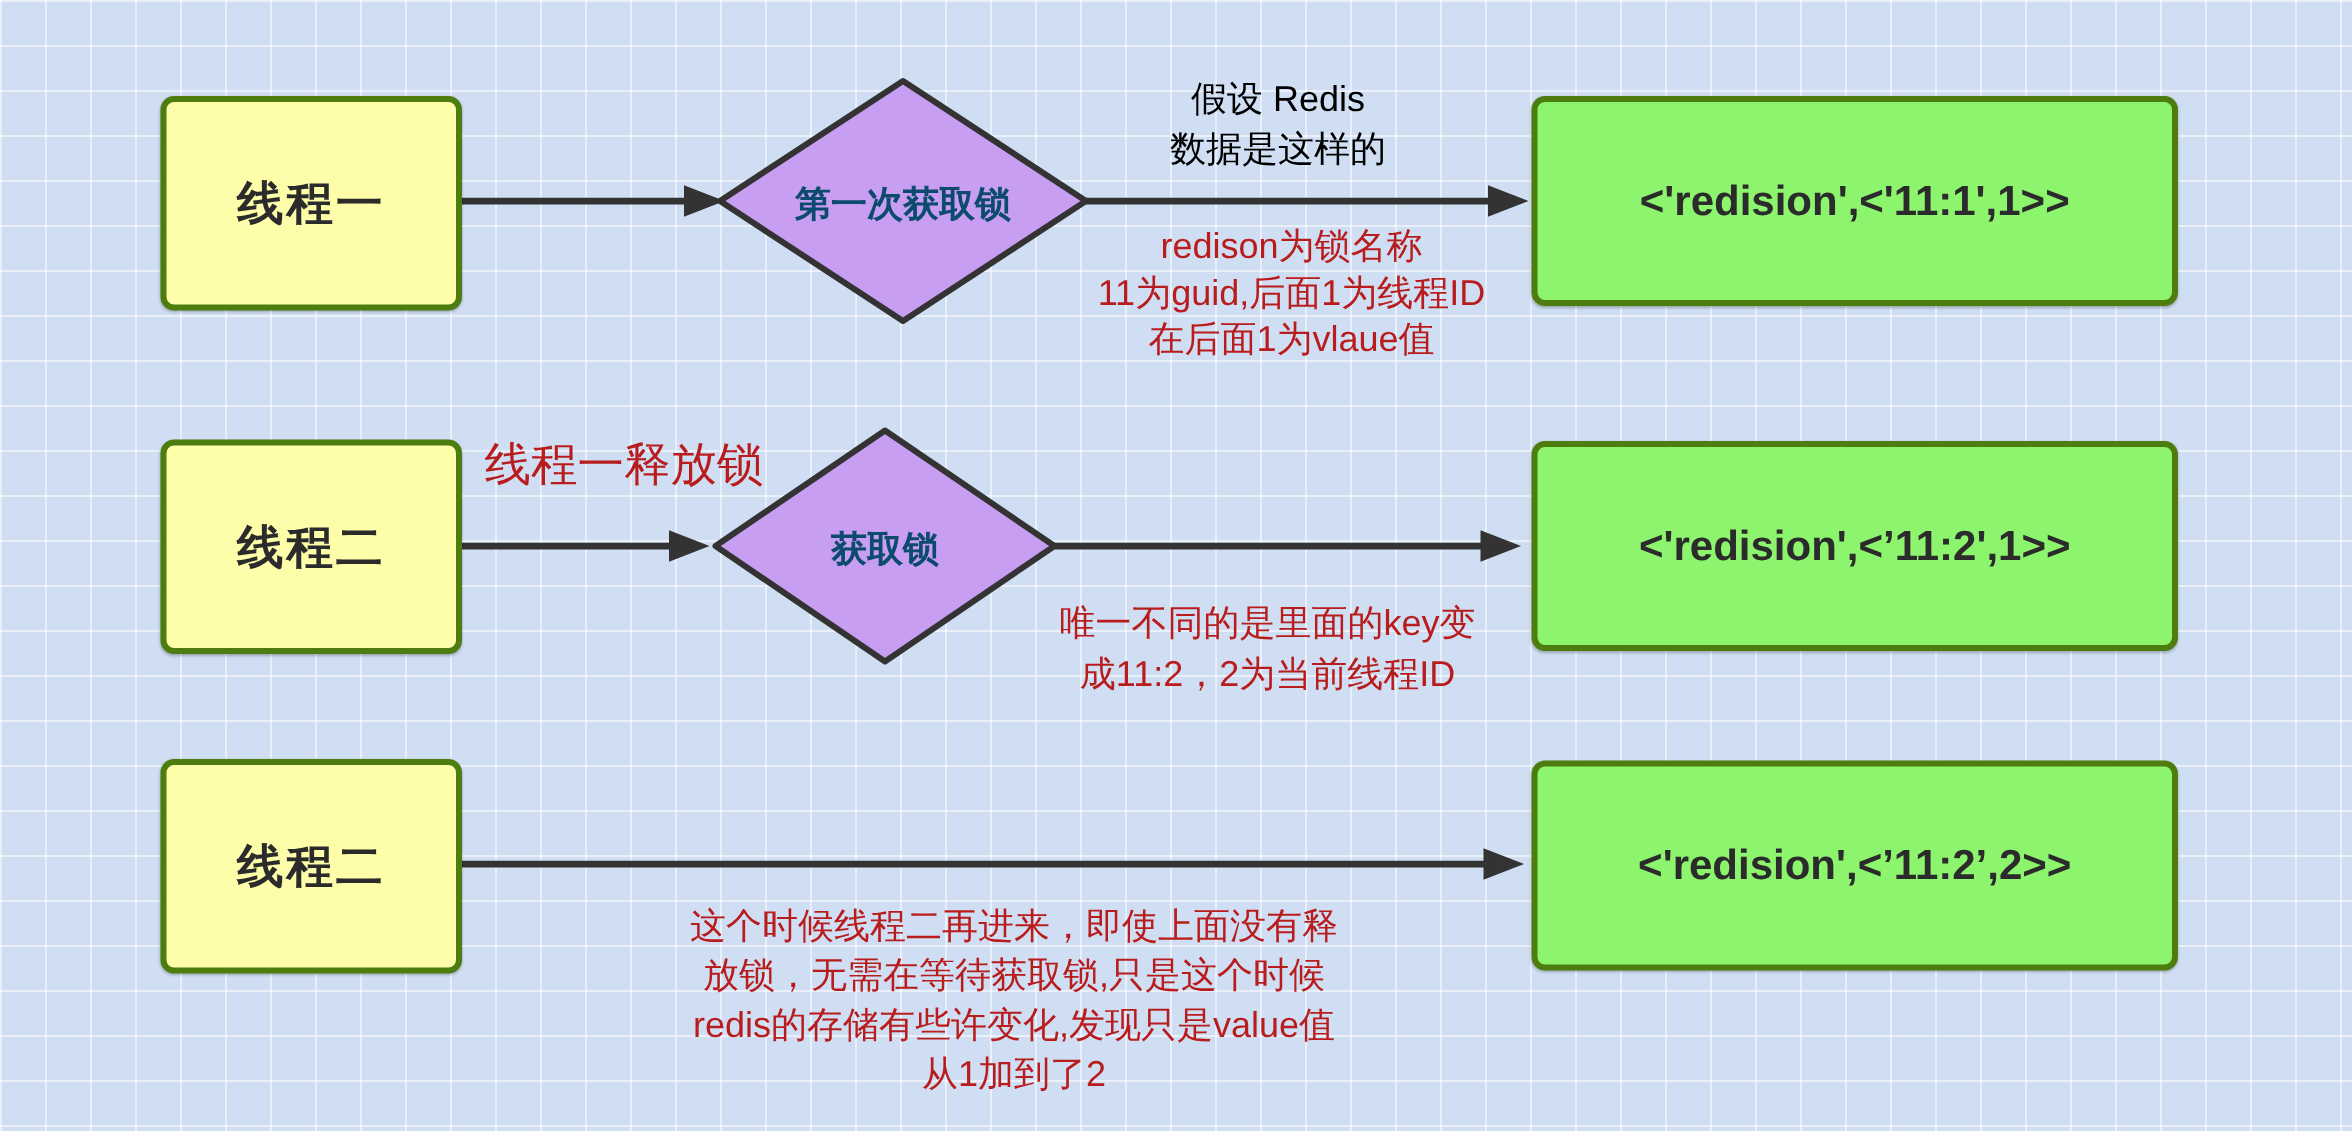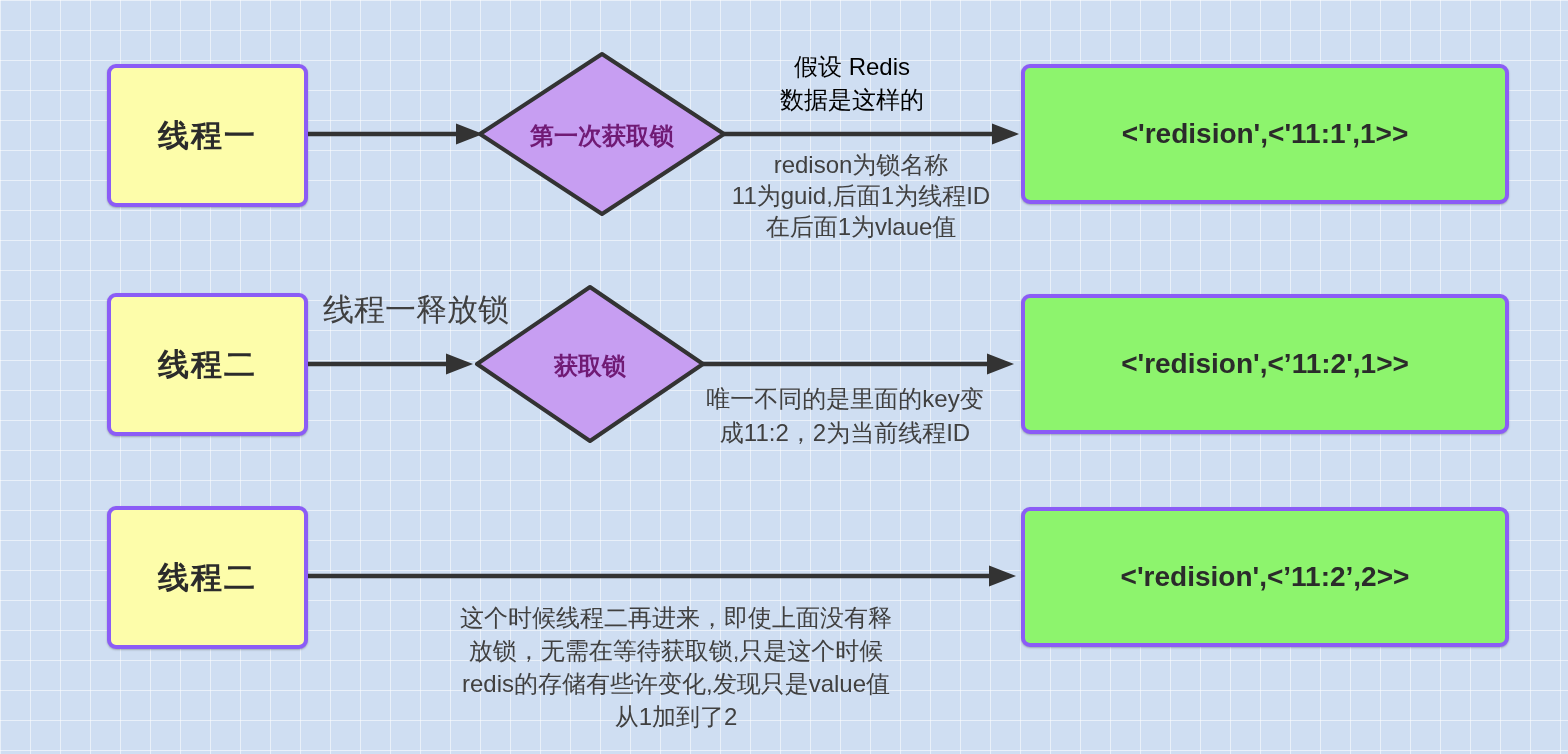--- a/index.html
+++ b/index.html
@@ -8,34 +8,34 @@
     font-family:"Liberation Sans","DejaVu Sans",sans-serif;
     background-color:#cfdef2;
     background-image:
       linear-gradient(rgba(255,255,255,.55) 1.5px, transparent 1.5px),
       linear-gradient(90deg, rgba(255,255,255,.55) 1.5px, transparent 1.5px);
     background-size:30px 30px;
   }
   .layer{position:absolute;left:0;top:0;width:1568px;height:754px;}
   .node{
     position:absolute;display:flex;align-items:center;justify-content:center;
-    border:4px solid #8b5cf6;border-radius:9px;color:#2b2b2b;
+    border:4px solid #4d7c0f;border-radius:9px;color:#2b2b2b;
     box-shadow:0 1px 2px rgba(0,0,0,.25);
     box-sizing:border-box;text-align:center;
   }
   .thread-box{background:#fdfdaa;left:107px;width:201px;height:143px;
     font-size:31px;font-weight:bold;letter-spacing:2px;}
-  .redis-box{background:#8df46d;left:1021px;width:488px;height:140px;
+  .redis-box{background:#8df46d;left:1021px;width:431px;height:140px;
     font-size:28px;font-weight:bold;}
   .diamond-label{
-    position:absolute;width:240px;text-align:center;color:#701a75;
+    position:absolute;width:240px;text-align:center;color:#0c4a6e;
     font-size:24px;font-weight:bold;
   }
   .annotation{
-    position:absolute;text-align:center;color:#404040;
+    position:absolute;text-align:center;color:#b91c1c;
     font-size:24px;line-height:32px;white-space:pre-line;
   }
   svg{display:block;}
 </style>
 </head>
 <body>
 
 <svg class="layer" viewBox="0 0 1568 754">
   <g stroke="#333" stroke-width="4.5" fill="none" stroke-linecap="butt">
     <line x1="308" y1="134" x2="458" y2="134"></line>
@@ -68,21 +68,21 @@
 在后面1为vlaue值</div>
 <div class="node redis-box" style="top:64px">
   <span>&lt;'redision',&lt;'11:1',1&gt;&gt;</span>
 </div>
 
 <div class="node thread-box" style="top:293px">
   <span>线程二</span>
 </div>
 <div class="annotation" style="left:316px;top:294px;width:200px;font-size:31px">线程一释放锁</div>
 <div class="diamond-label" style="left:470px;top:350px">获取锁</div>
-<div class="annotation" style="left:645px;top:382px;width:400px;line-height:34px">唯一不同的是里面的key变
+<div class="annotation" style="left:645px;top:399px;width:400px;line-height:34px">唯一不同的是里面的key变
 成11:2，2为当前线程ID</div>
 <div class="node redis-box" style="top:294px">
   <span>&lt;'redision',&lt;’11:2',1&gt;&gt;</span>
 </div>
 
 <div class="node thread-box" style="top:506px">
   <span>线程二</span>
 </div>
 <div class="annotation" style="left:416px;top:601px;width:520px;line-height:33px">这个时候线程二再进来，即使上面没有释
 放锁，无需在等待获取锁,只是这个时候

